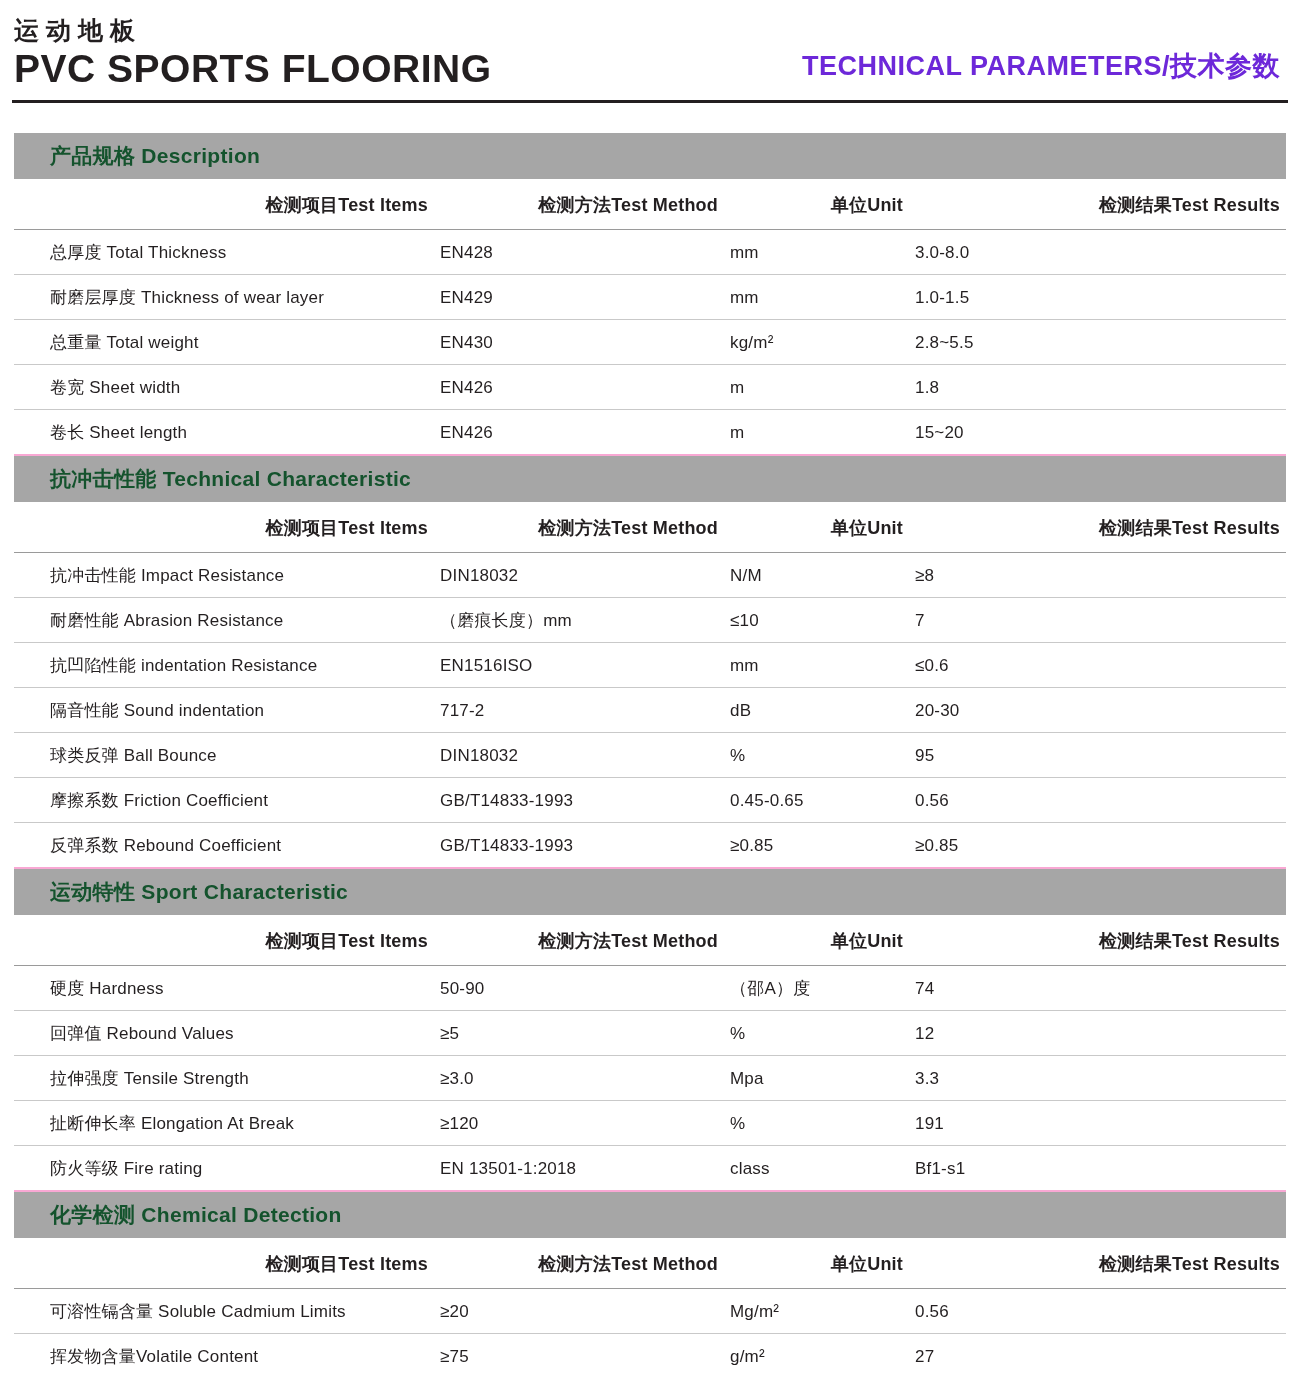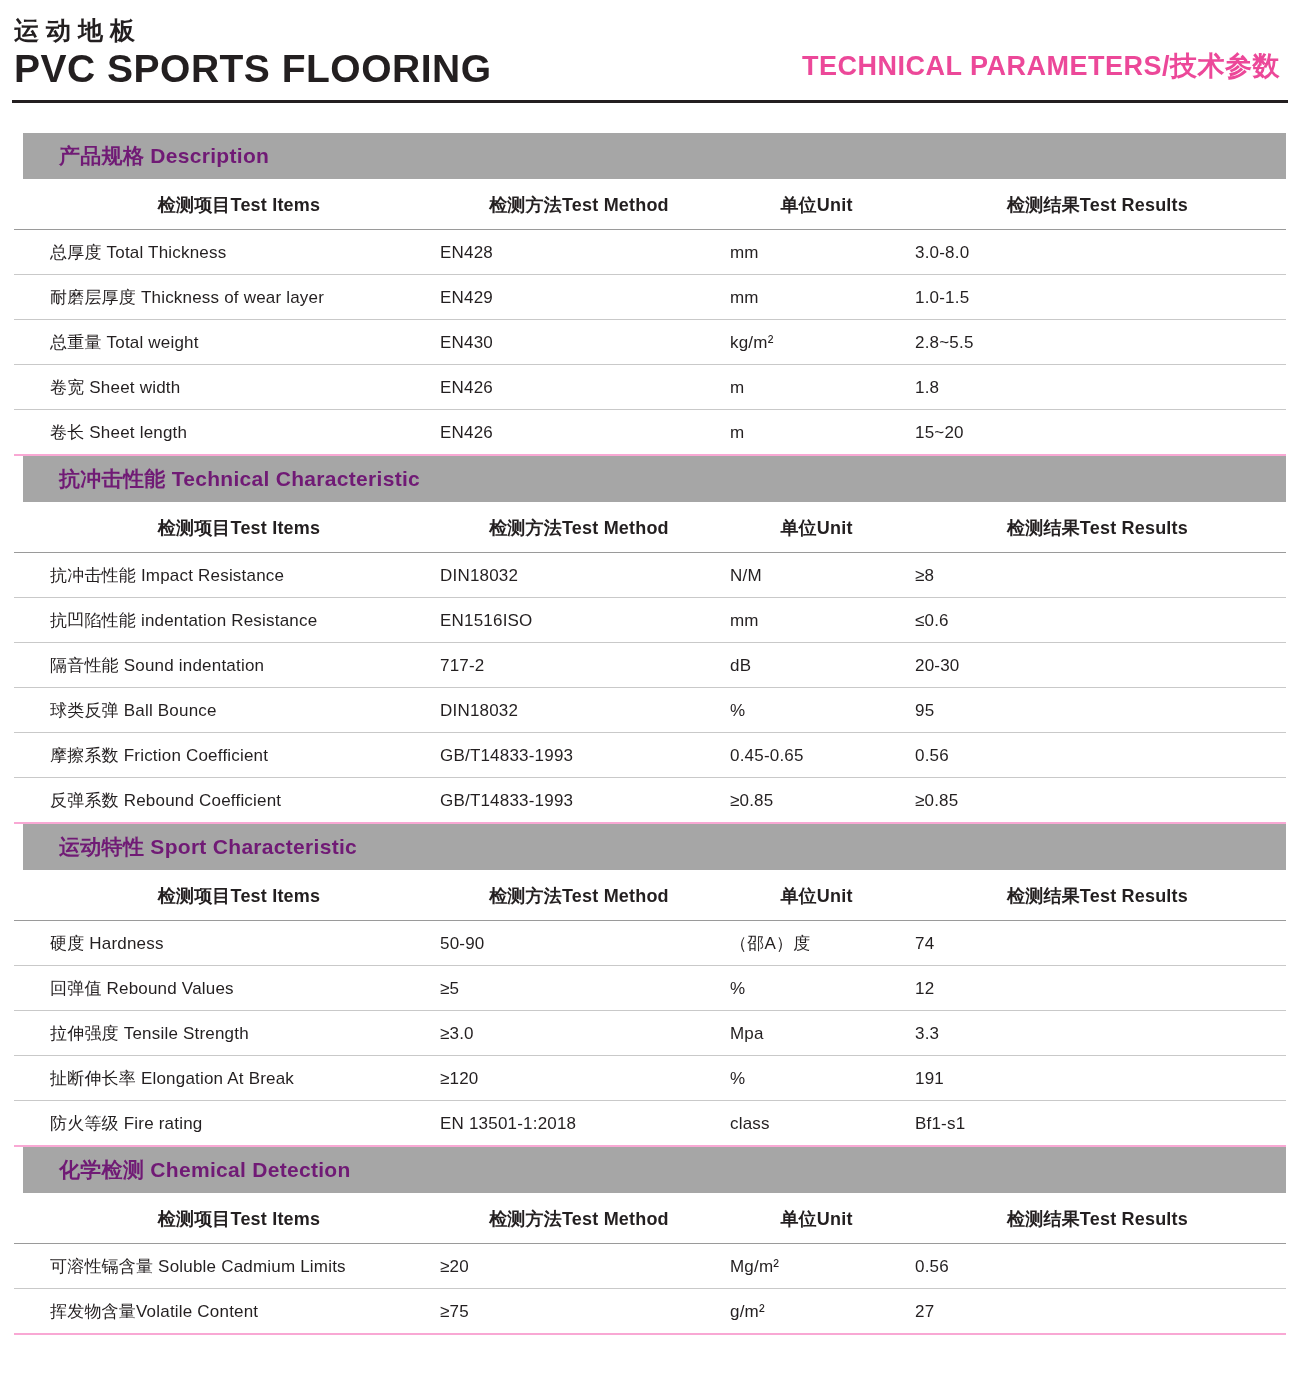--- a/index.html
+++ b/index.html
@@ -42,60 +42,59 @@
     font-size: 39px;
     font-weight: bold;
     letter-spacing: 0.5px;
     color: #231f20;
     white-space: nowrap;
   }
   .header-right {
     font-size: 27px;
     font-weight: bold;
     letter-spacing: 0.5px;
-    color: #ec4899;
+    color: #6d28d9;
     padding-bottom: 4px;
     padding-right: 6px;
     white-space: nowrap;
   }
   .header-rule {
     margin: 12px 12px 0 12px;
     height: 3px;
     background: #231f20;
   }
 
   
   .content {
     padding: 30px 14px 0 14px;
   }
   .section {
     margin-bottom: 0;
   }
   .section-title {
     background: #a6a6a6;
-    color: #701a75;
+    color: #14532d;
     font-size: 21px;
     font-weight: bold;
     padding: 9px 0 9px 36px;
     box-sizing: border-box;
     letter-spacing: 0.3px;
-    margin-left: 9px;
   }
   table.tbl {
     width: 100%;
     border-collapse: collapse;
     table-layout: fixed;
   }
   table.tbl col.c1 { width: 420px; }
   table.tbl col.c2 { width: 290px; }
   table.tbl col.c3 { width: 185px; }
   table.tbl col.c4 { width: auto; }
 
   table.tbl th {
-    text-align: center;
+    text-align: right;
     font-size: 18px;
     font-weight: bold;
     padding: 14px 6px 12px 36px;
     border-bottom: 1px solid #9a9a9a;
     color: #231f20;
     letter-spacing: 0.2px;
   }
   table.tbl th.col2, table.tbl th.col3, table.tbl th.col4 {
     padding-left: 6px;
   }
@@ -199,20 +198,26 @@
           </tr>
         </thead>
         <tbody>
             <tr>
               <td class="col1">抗冲击性能 Impact Resistance</td>
               <td class="col2">DIN18032</td>
               <td class="col3">N/M</td>
               <td class="col4">≥8</td>
             </tr>
             <tr>
+              <td class="col1">耐磨性能  Abrasion Resistance</td>
+              <td class="col2">（磨痕长度）mm</td>
+              <td class="col3">≤10</td>
+              <td class="col4">7</td>
+            </tr>
+            <tr>
               <td class="col1">抗凹陷性能  indentation Resistance</td>
               <td class="col2">EN1516ISO</td>
               <td class="col3">mm</td>
               <td class="col4">≤0.6</td>
             </tr>
             <tr>
               <td class="col1">隔音性能  Sound indentation</td>
               <td class="col2">717-2</td>
               <td class="col3">dB</td>
               <td class="col4">20-30</td>

